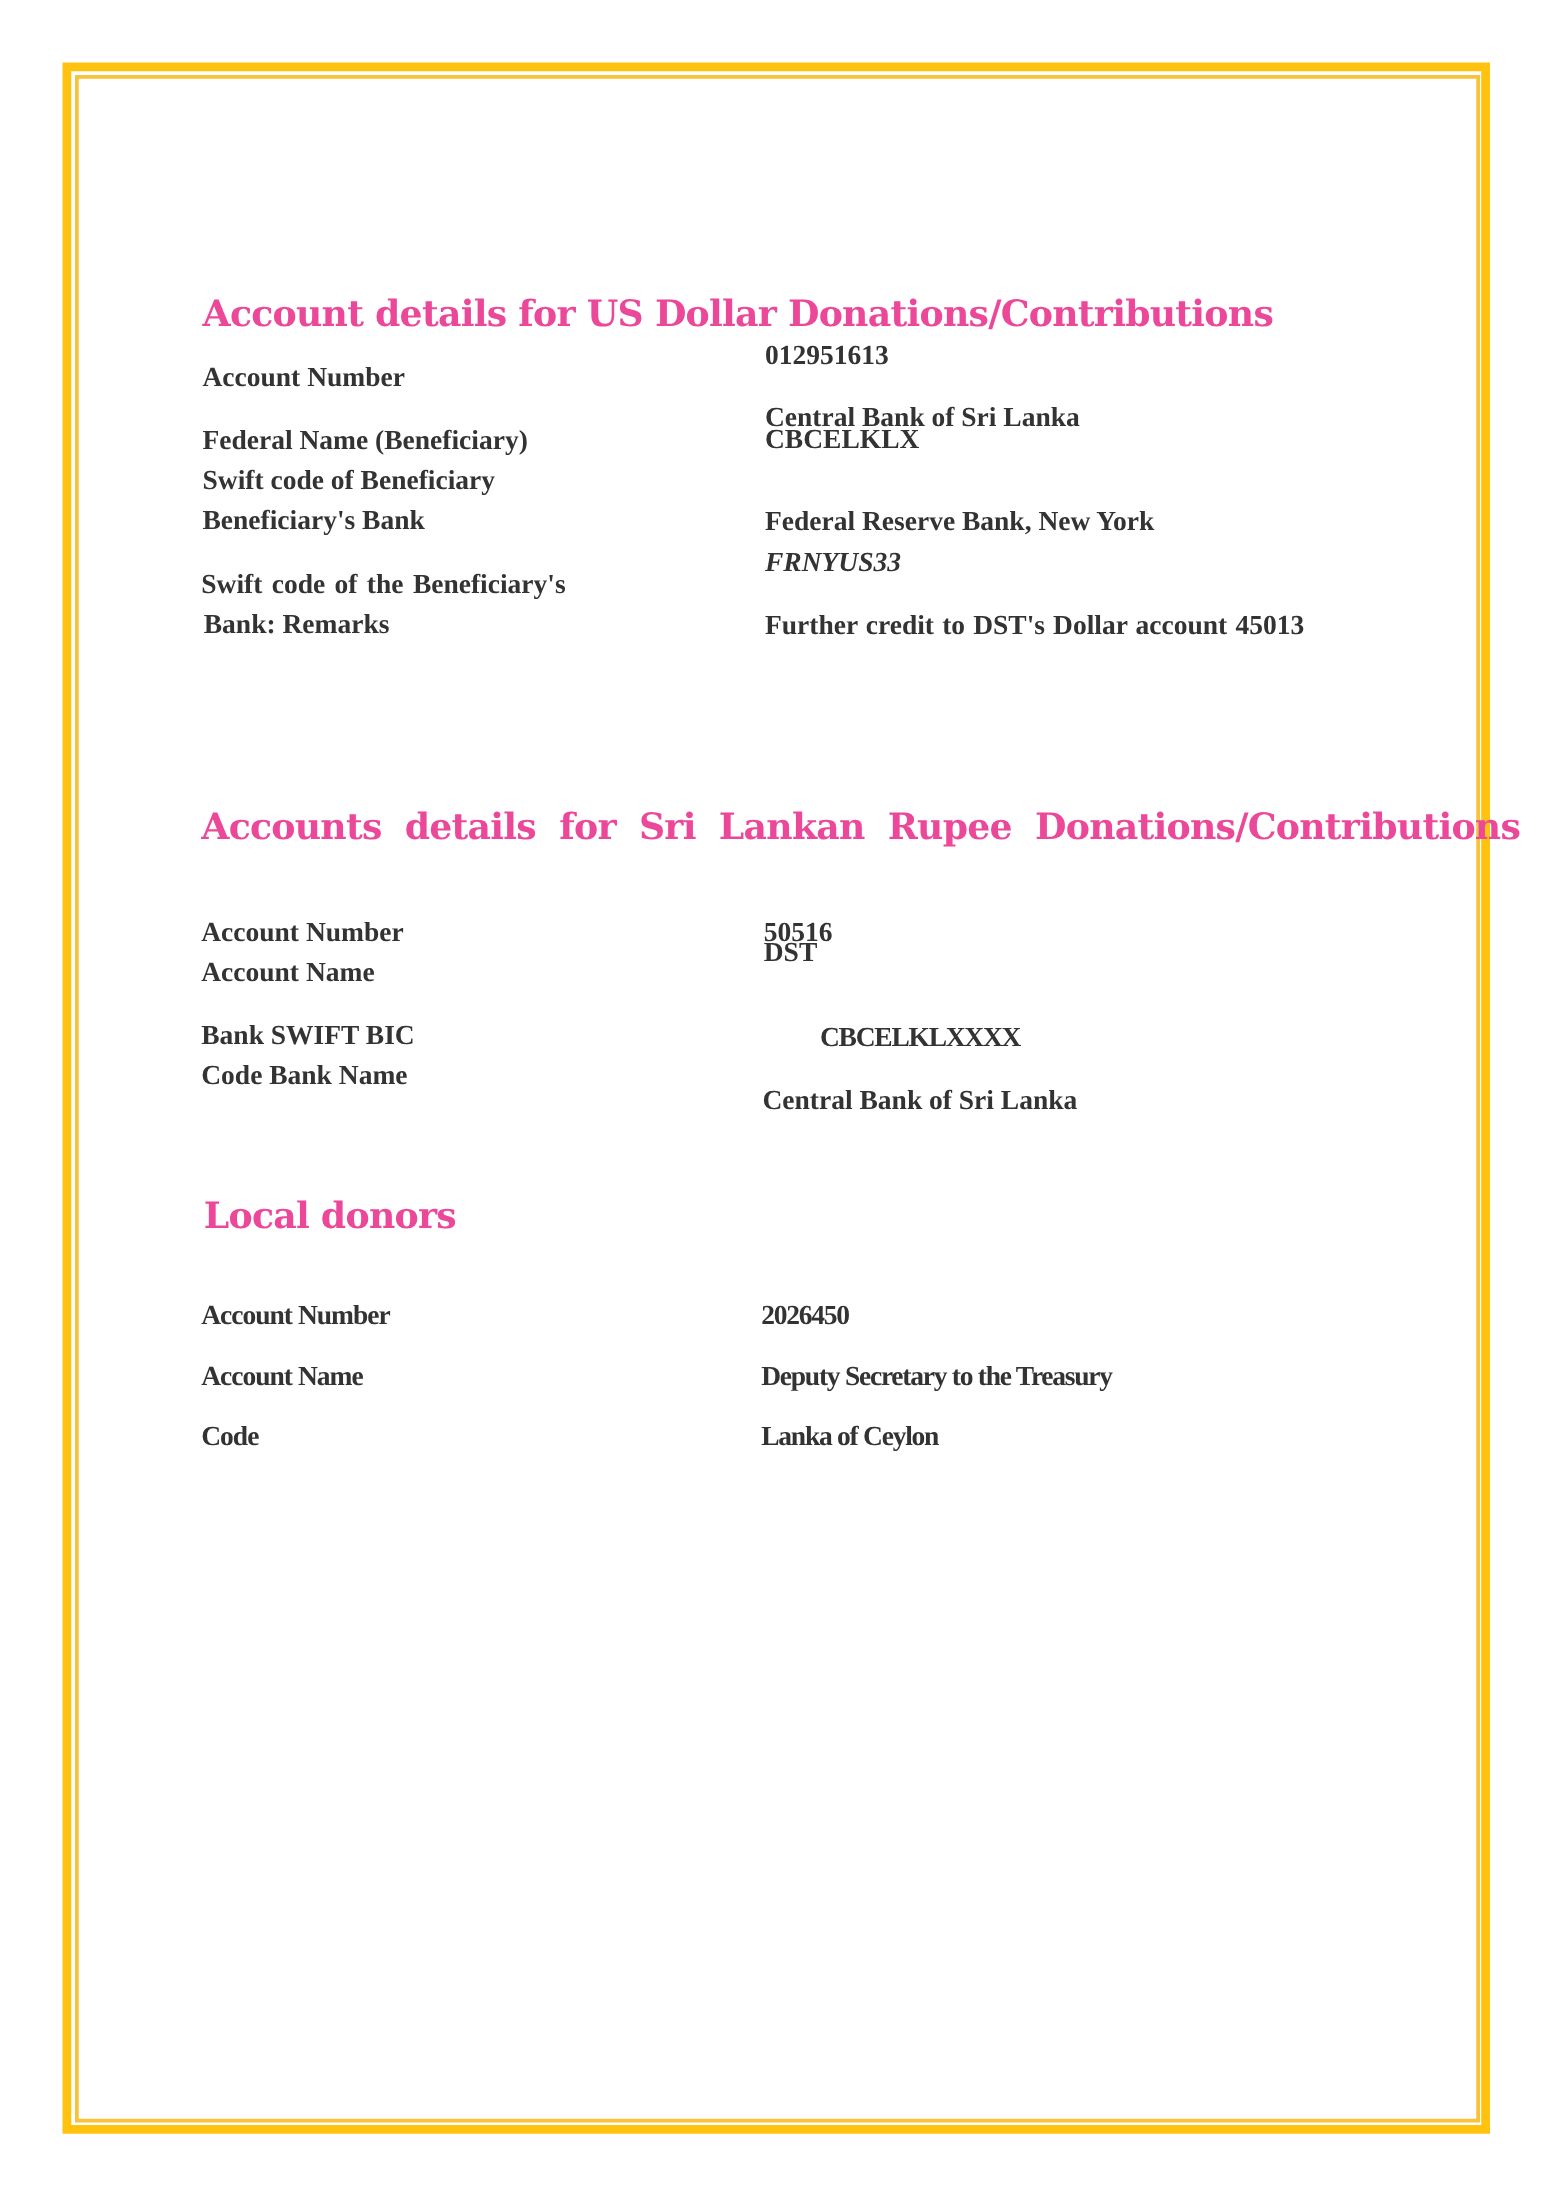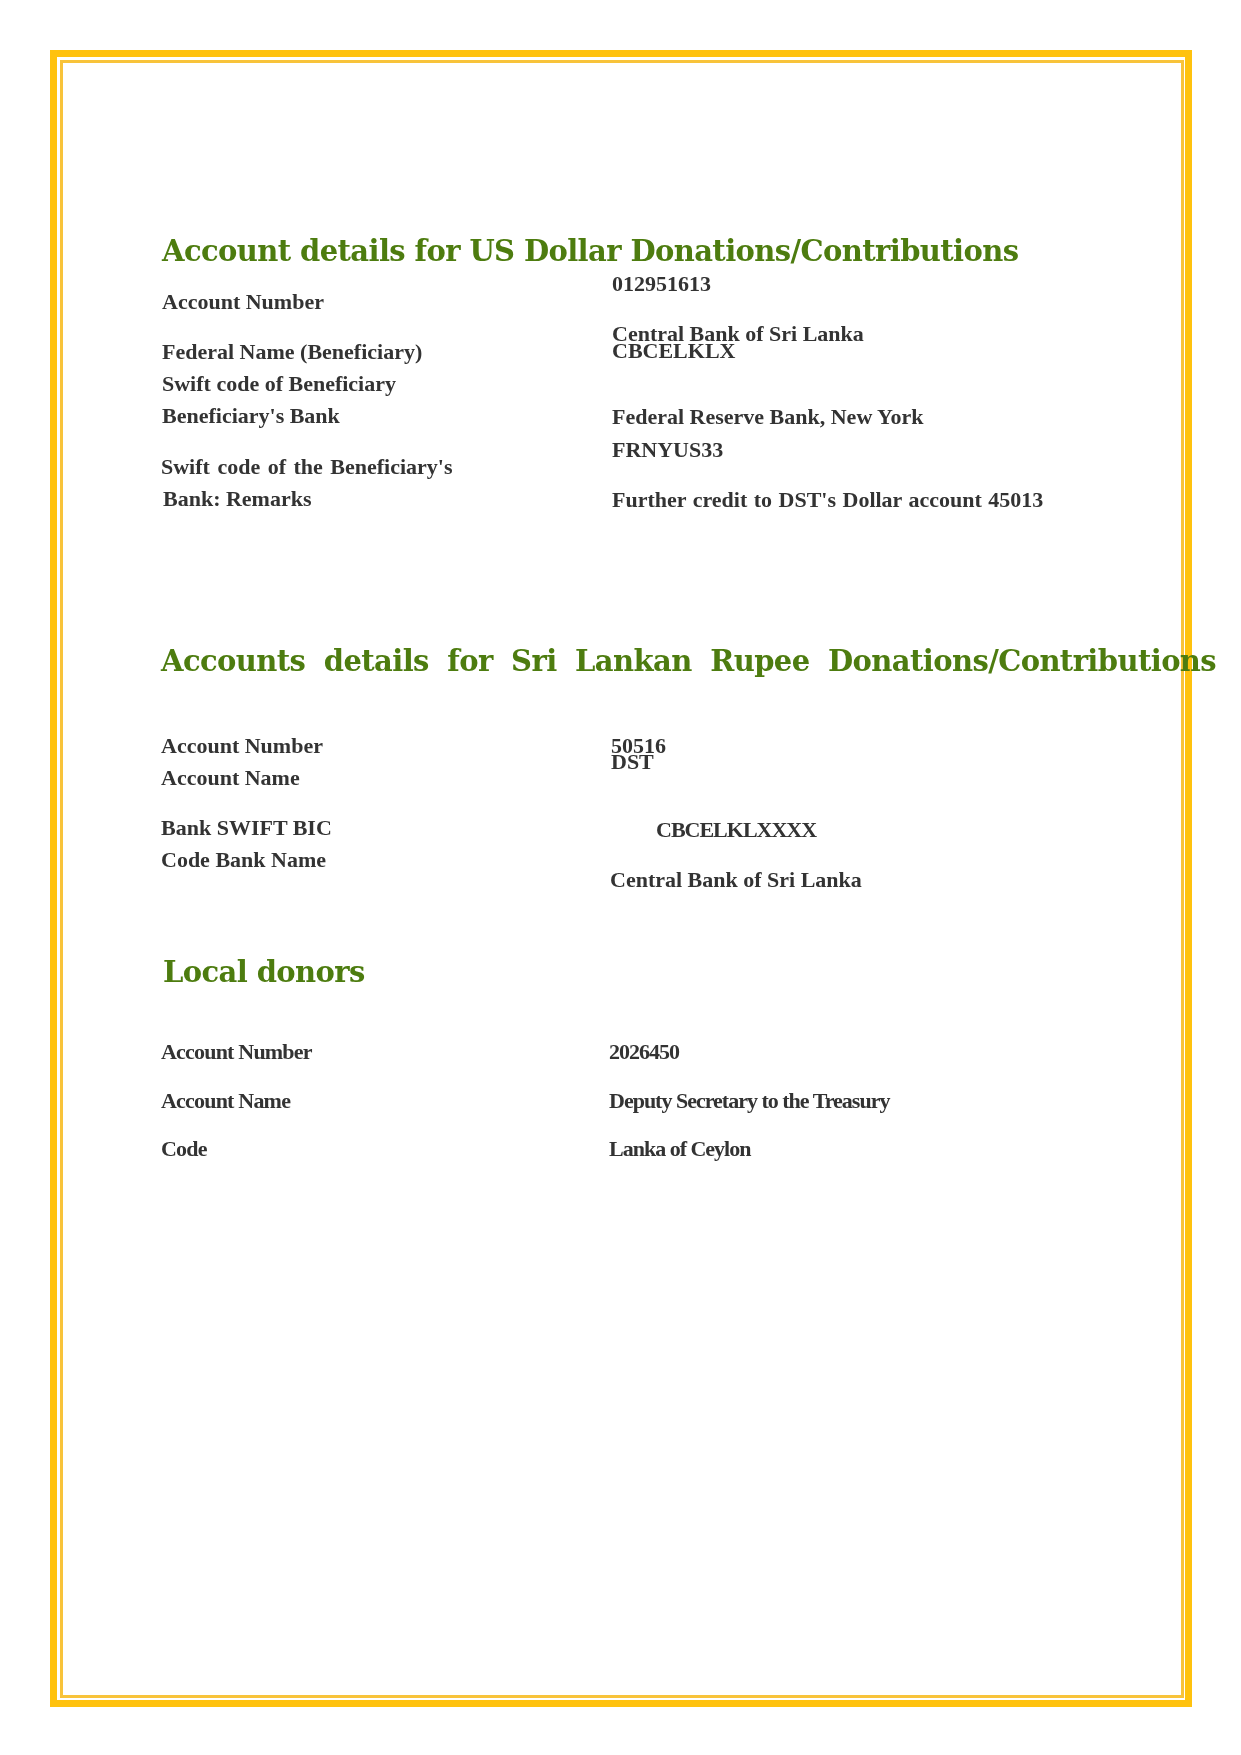--- a/index.html
+++ b/index.html
@@ -32,21 +32,21 @@
       border: 3px solid #F8C33A;
       box-sizing: border-box;
       width: 1124px;
       height: 1638px;
     }
     .heading {
       position: absolute;
       font-family: "DejaVu Serif", serif;
       font-weight: bold;
       font-size: 29px;
-      color: #4d7c0f;
+      color: #ec4899;
       white-space: nowrap;
       letter-spacing: -0.6px;
       margin: 0;
     }
     .heading.spaced {
       word-spacing: 9px;
     }
     .label, .value {
       position: absolute;
       font-family: "Liberation Serif", serif;
@@ -75,21 +75,21 @@
 <div class="label" style="left:162px; top:341px;">Federal Name (Beneficiary)</div>
 <div class="label" style="left:162px; top:373px;">Swift code of Beneficiary</div>
 <div class="label" style="left:162px; top:405px;">Beneficiary's Bank</div>
 <div class="label" style="left:161px; top:456px; word-spacing:2px;">Swift code of the  Beneficiary's</div>
 <div class="label" style="left:163px; top:488px;">Bank: Remarks</div>
 
 <div class="value" style="left:612px; top:273px;">012951613</div>
 <div class="value" style="left:612px; top:323px;">Central Bank of Sri Lanka</div>
 <div class="value" style="left:612px; top:340px;">CBCELKLX</div>
 <div class="value" style="left:612px; top:406px;">Federal Reserve Bank, New York</div>
-<div class="value" style="left:612px; top:439px;">FRNYUS33</div>
+<div class="value" style="left:612px; top:439px;font-style:italic;">FRNYUS33</div>
 <div class="value" style="left:612px; top:489px; word-spacing:1px;">Further credit to DST's Dollar account 45013</div>
 
 <h2 class="heading spaced" style="left:161px; top:644px;">Accounts details for Sri Lankan Rupee Donations/Contributions</h2>
 
 <div class="label" style="left:161px; top:735px;">Account  Number</div>
 <div class="label" style="left:161px; top:767px;">Account Name</div>
 <div class="label" style="left:161px; top:817px;">Bank SWIFT BIC</div>
 <div class="label" style="left:161px; top:849px;">Code Bank Name</div>
 
 <div class="value" style="left:611px; top:735px;">50516</div>

